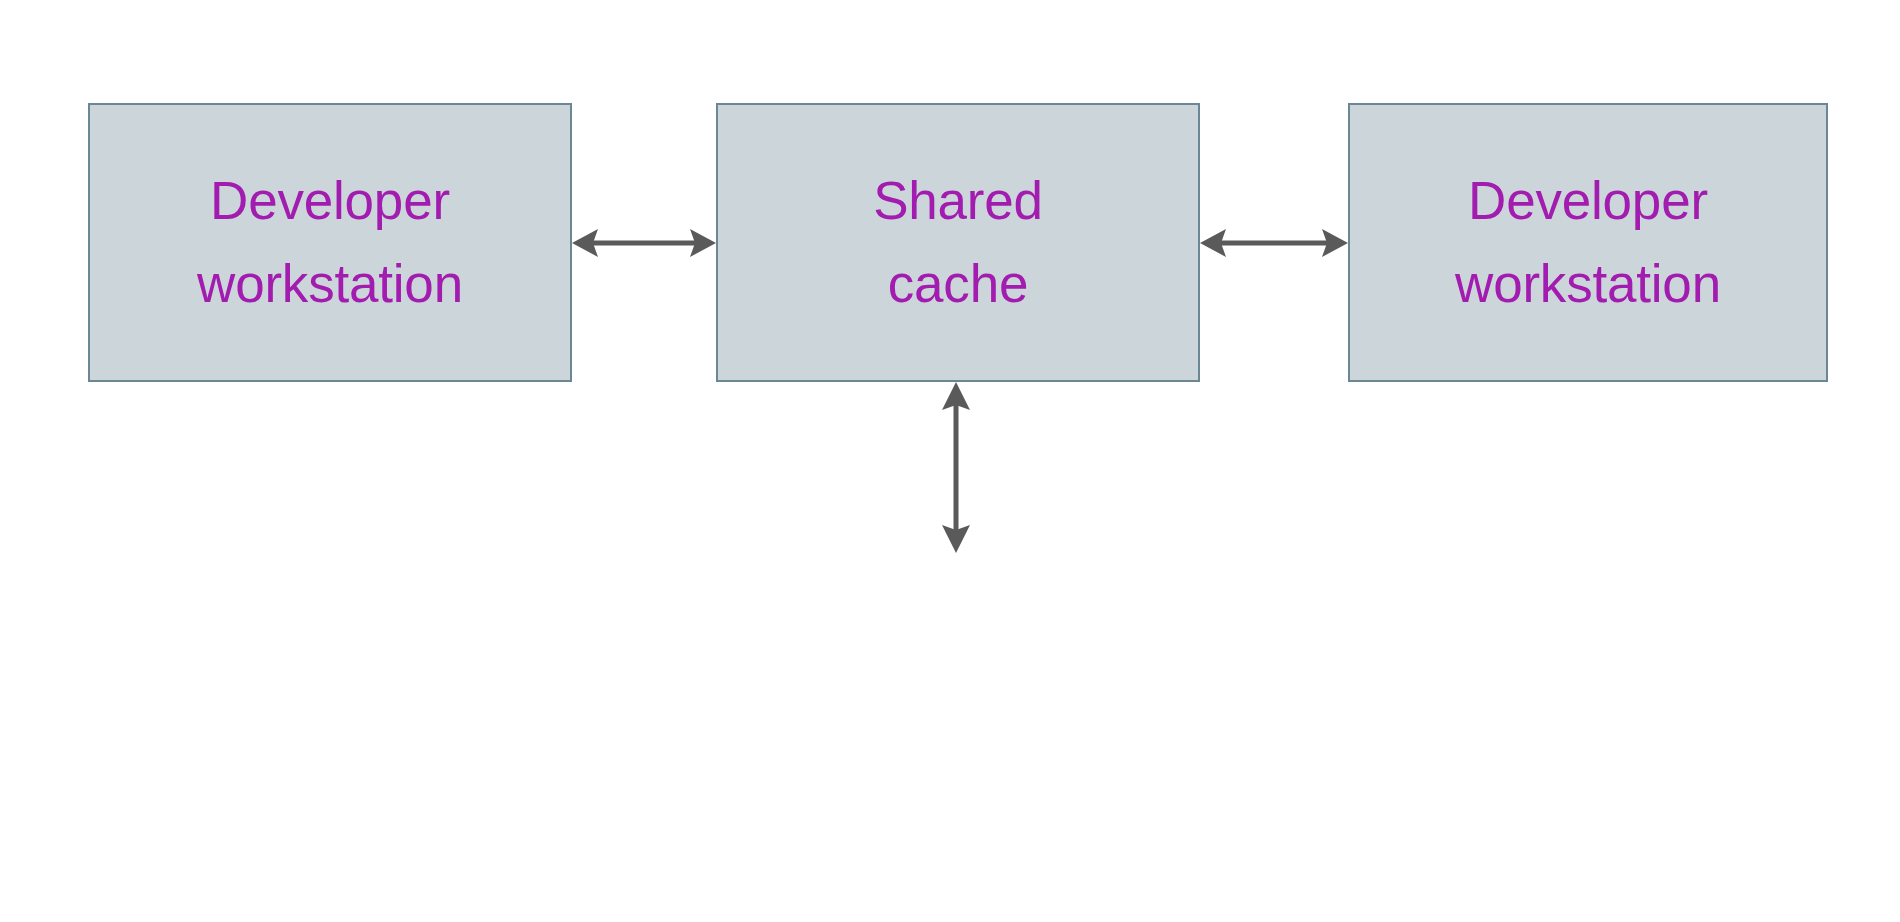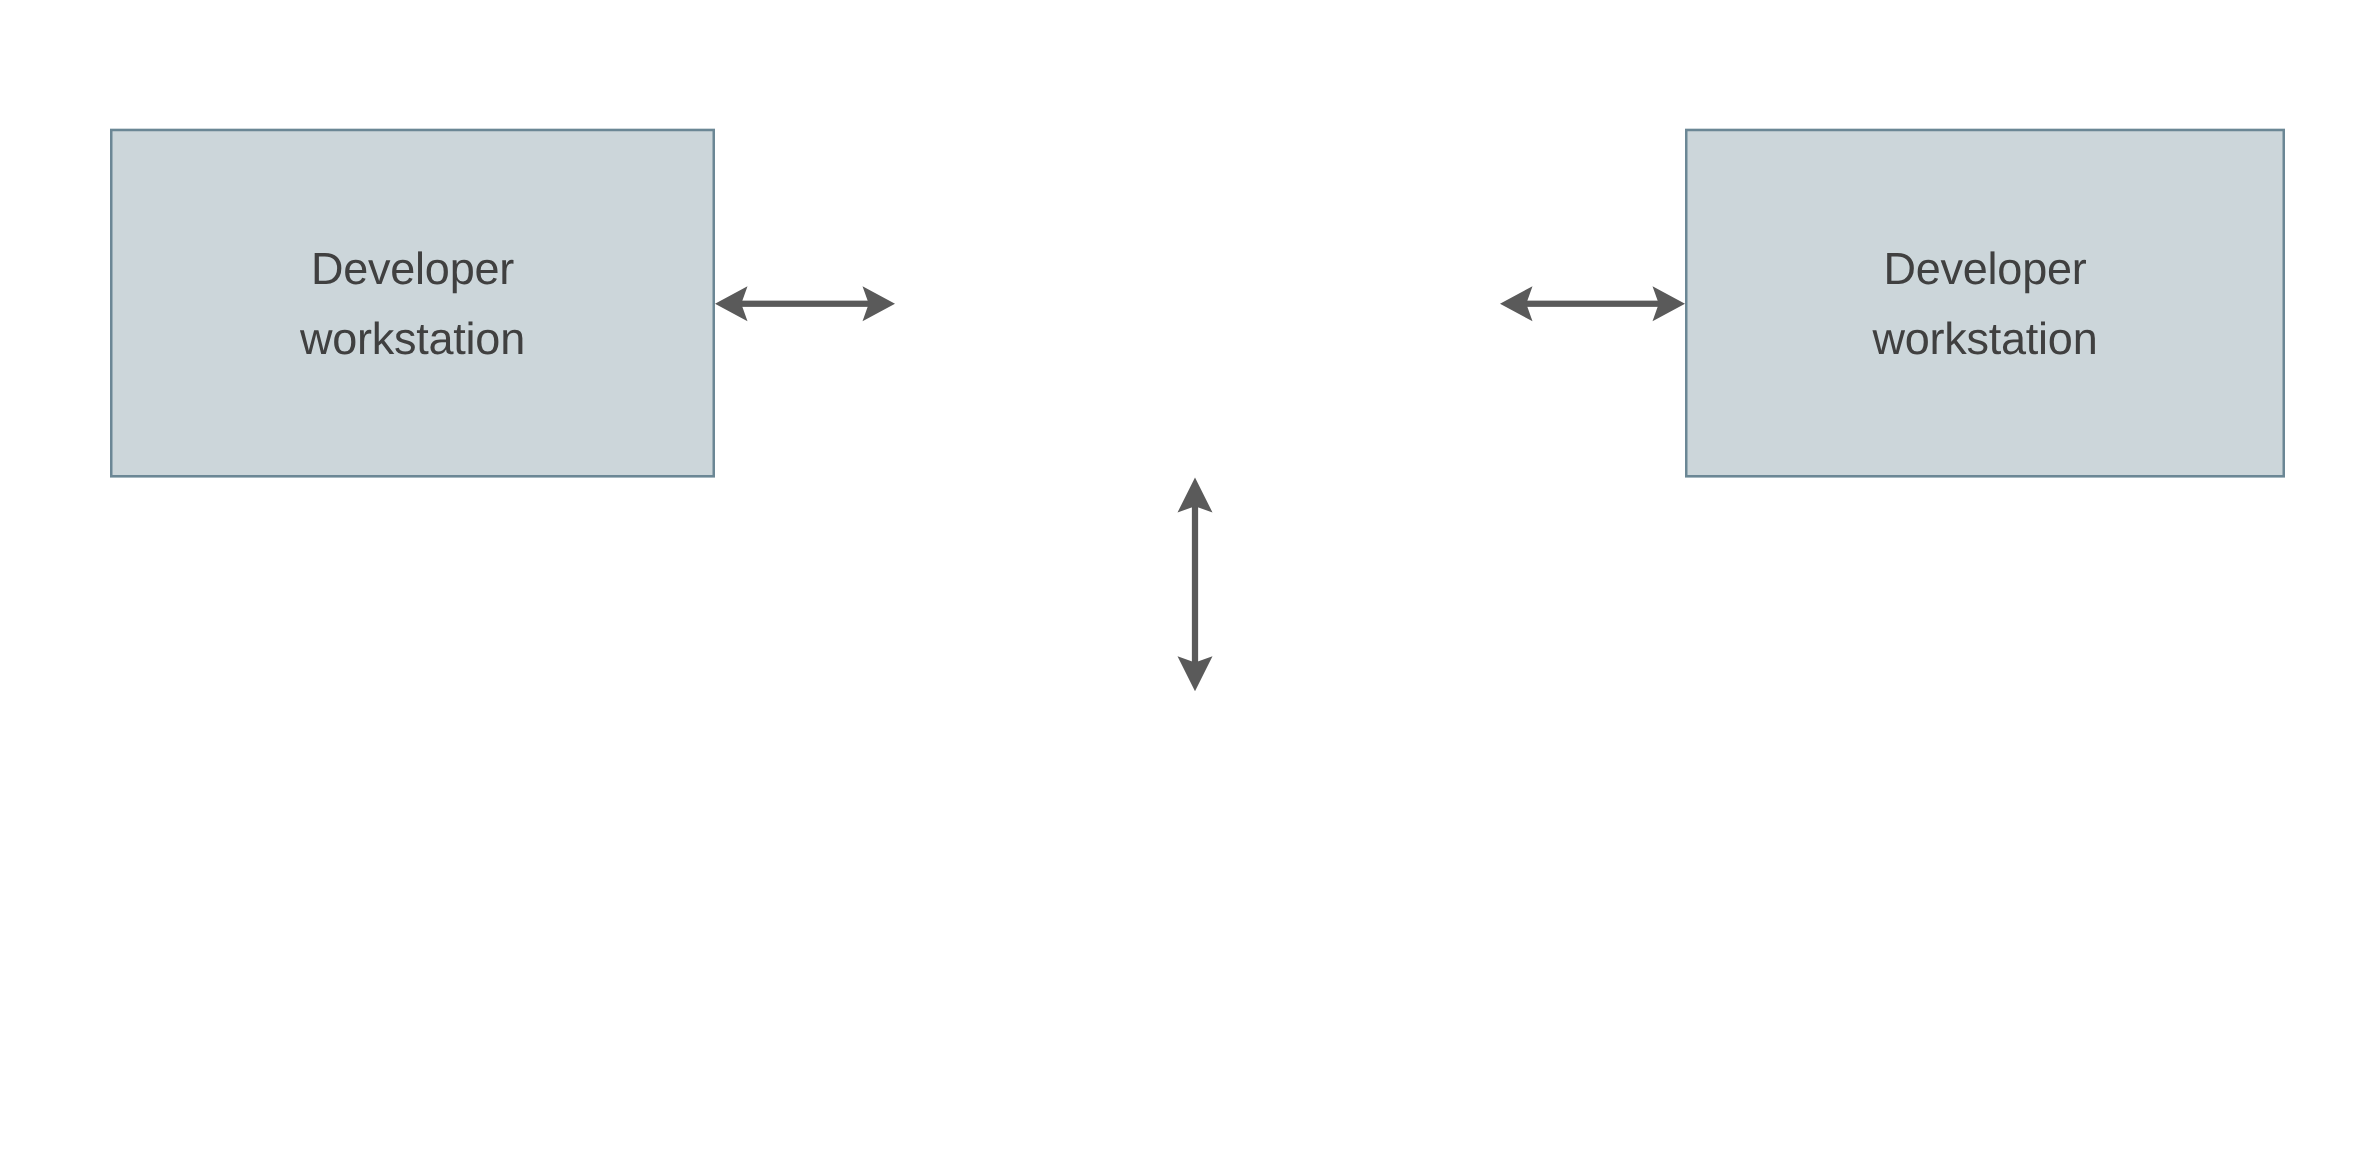--- a/index.html
+++ b/index.html
@@ -24,23 +24,23 @@
     box-sizing: border-box;
     background: #ccd6da;
     border: 2px solid #6b8795;
     display: flex;
     align-items: center;
     justify-content: center;
     text-align: center;
   }
   .node-label {
     font-family: "Liberation Sans", sans-serif;
-    font-size: 36px;
+    font-size: 53px;
     line-height: 1.55;
-    color: #404040;
+    color: #a21caf;
     font-weight: 400;
     letter-spacing: -0.2px;
     white-space: pre-line;
     padding: 0 14px;
   }
   .node-dev-left   { left: 88px;   top: 103px; width: 484px; height: 279px; }
   .node-cache      { left: 716px;  top: 103px; width: 484px; height: 279px; }
   .node-dev-right  { left: 1348px; top: 103px; width: 480px; height: 279px; }
   .node-ci         { left: 716px;  top: 553px; width: 481px; height: 280px; }
 
@@ -55,20 +55,24 @@
 </head>
 <body>
 
 <div id="canvas">
 
   <div class="node node-dev-left">
     <span class="node-label">Developer
 workstation</span>
   </div>
 
+  <div class="node node-cache">
+    <span class="node-label">Shared
+cache</span>
+  </div>
 
   <div class="node node-dev-right">
     <span class="node-label">Developer
 workstation</span>
   </div>
 
 
   <svg class="connector conn-left-cache" viewBox="0 0 144 60">
     <g fill="#5a5a5a" stroke="none">
       <rect x="18" y="27.5" width="108" height="5"></rect>

